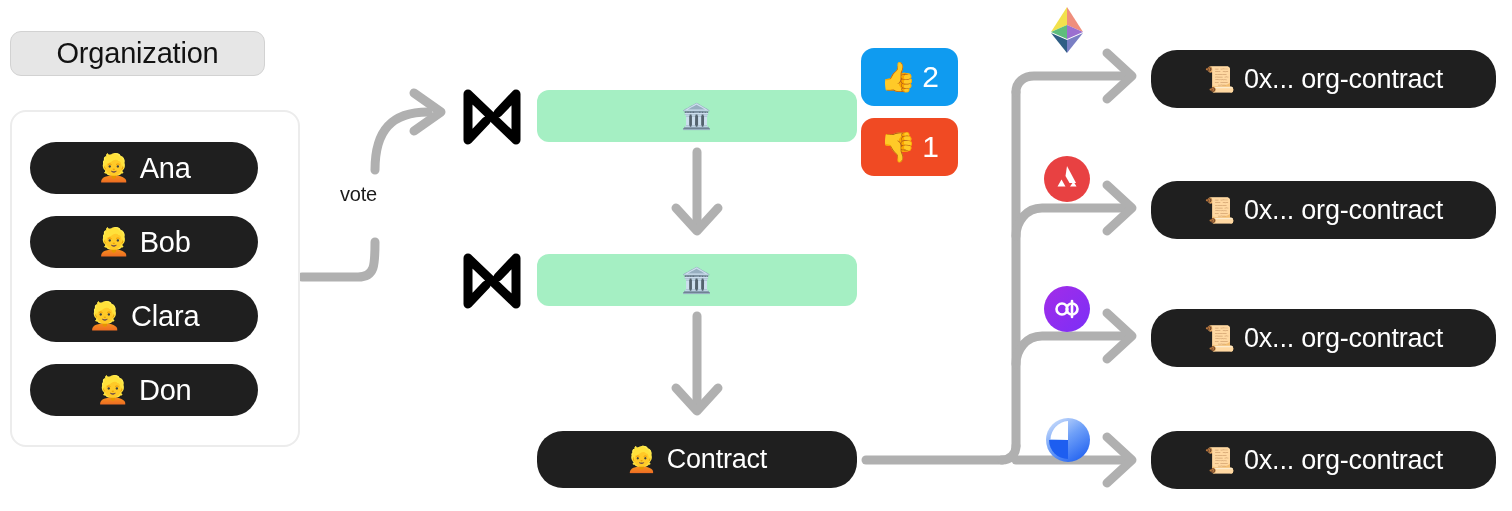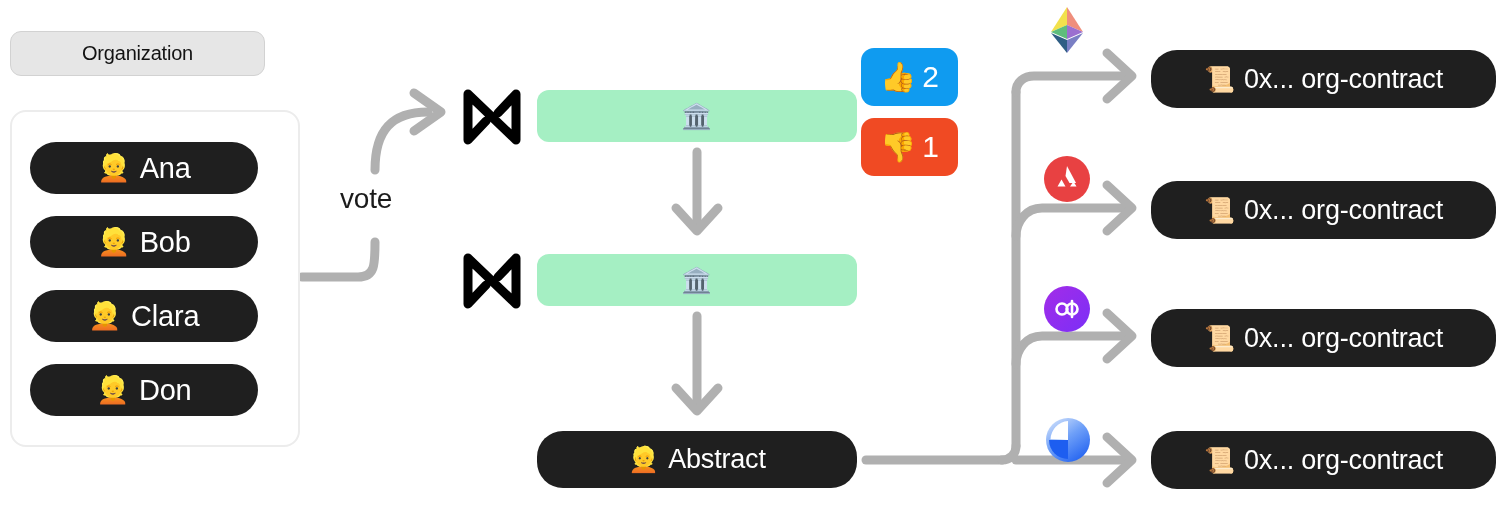--- a/index.html
+++ b/index.html
@@ -21,21 +21,21 @@
   .abs { position: absolute; }
 
   
   #org-label {
     left: 10px; top: 31px;
     width: 255px; height: 45px;
     background: #e6e6e6;
     border: 1px solid #d2d2d2;
     border-radius: 11px;
     display: flex; align-items: center; justify-content: center;
-    font-size: 20px;
+    font-size: 29px;
     color: #121212;
     letter-spacing: -0.2px;
     box-sizing: border-box;
   }
   #org-panel {
     left: 10px; top: 110px;
     width: 290px; height: 337px;
     background: #ffffff;
     border: 2px solid #ececec;
     border-radius: 16px;
@@ -102,21 +102,21 @@
     gap: 6px;
     color: #ffffff;
     font-size: 30px;
     font-weight: 400;
   }
   .vote-emoji { font-size: 29px; line-height: 1; }
 
   
   #vote-label {
     left: 340px; top: 183px;
-    font-size: 28px;
+    font-size: 20px;
     color: #1b1b1b;
     letter-spacing: -0.2px;
   }
 
   
   #edges, .logo-svg { position: absolute; }
   #edges { left: 0; top: 0; pointer-events: none; }
 </style>
 </head>
 <body>
@@ -203,21 +203,21 @@
     <span class="vote-emoji">👍</span>
     <span>2</span>
   </div>
   <div class="vote-badge" style="left:861px; top:118px; background:#f04a23">
     <span class="vote-emoji">👎</span>
     <span>1</span>
   </div>
 
   <div class="dark-pill" style="left:537px; top:431px; width:320px; height:57px">
     <span class="pill-emoji">👱</span>
-    <span>Abstract</span>
+    <span>Contract</span>
   </div>
 
   <svg class="logo-svg" style="left:1046px; top:6px" width="42" height="48" viewBox="0 0 42 48">
     <polygon points="21,1 21,19 5,26" fill="#f2e14c"></polygon>
     <polygon points="21,1 21,19 37,26" fill="#ef8e7c"></polygon>
     <polygon points="21,19 5,26 21,33" fill="#5fbd7c"></polygon>
     <polygon points="21,19 37,26 21,33" fill="#9b6fd0"></polygon>
     <polygon points="5,27 21,34 21,47" fill="#2f5e84"></polygon>
     <polygon points="37,27 21,34 21,47" fill="#7a7fc4"></polygon>
   </svg>

